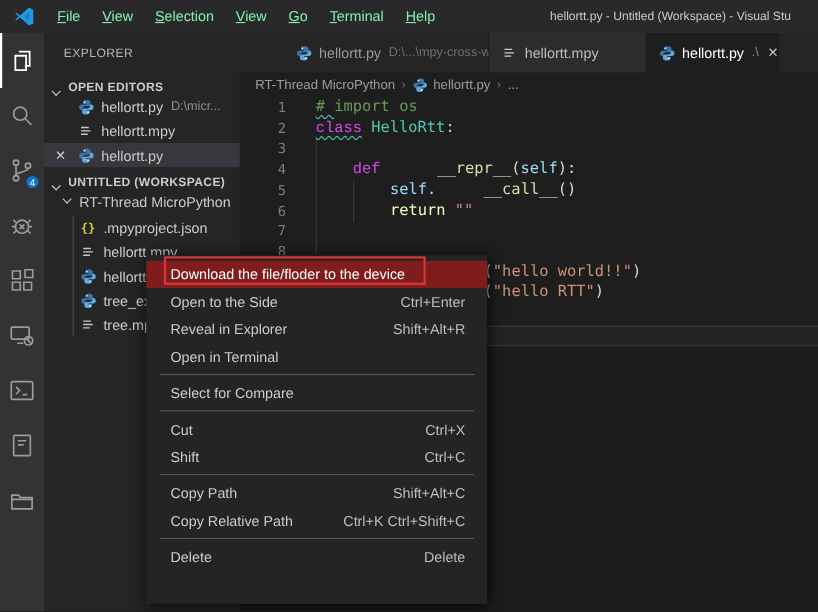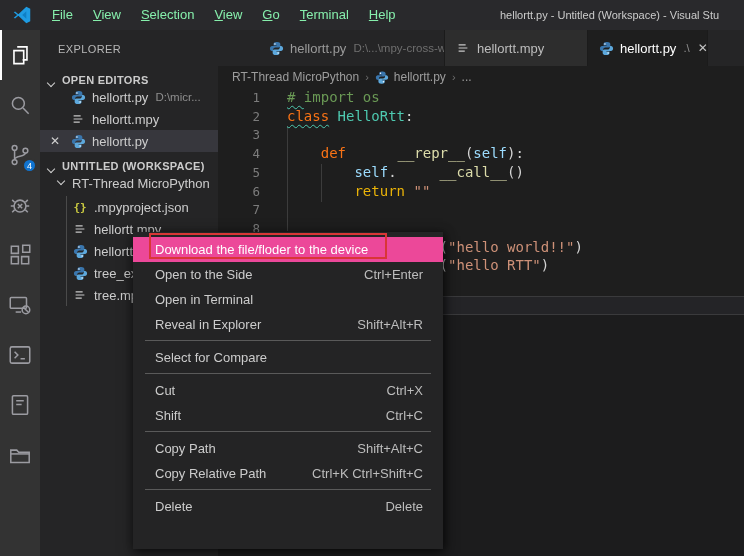--- a/index.html
+++ b/index.html
@@ -80,22 +80,22 @@
                       display:flex; align-items:center; }
 
   
   .code { position:absolute; left:0; top:58px; width:526px; height:208px;
           font-family:"DejaVu Sans Mono", monospace; font-size:14px; }
   .cl-row { position:absolute; left:0; width:526px; height:19px; white-space:pre; }
   .ln { position:absolute; left:0; width:42px; text-align:right; color:#7c7c7c;
         font-size:12.5px; line-height:19px; }
   .ct { position:absolute; left:69px; line-height:19px; color:#d4d4d4; }
   .tok-comment { color:#6a9955; }
-  .tok-kw  { color:#f97316; }
-  .tok-kw2 { color:#eab308; }
+  .tok-kw  { color:#d946ef;font-family:Liberation Mono, monospace; }
+  .tok-kw2 { color:#fef9c3; }
   .tok-cls { color:#4ec9b0; }
   .tok-fn  { color:#dcdcaa;margin-left:43px; }
   .tok-str { color:#ce9178; }
   .tok-slf { color:#9cdcfe; }
   .tok-pln { color:#d4d4d4; }
   .tok-squig { text-decoration:underline wavy #4ec9b0 1px; text-underline-offset:3px; }
   .iguide { position:absolute; width:1px; background:#3c3c3c; }
 
   
   .panel-strip { position:absolute; left:0; top:266px; width:526px; height:19px;
@@ -104,21 +104,21 @@
   .panel-rest { position:absolute; left:0; top:285px; width:526px; height:241px;
                 background:#1c1c1d; }
 
   
   .context-menu { position:absolute; left:133px; top:232px; width:310px;
                   height:317px; background:#242425; z-index:10; padding:5px 0;
                   box-shadow:0 4px 12px rgba(0,0,0,.6), 3px 0 8px rgba(0,0,0,.35);
                   font-size:13px; color:#cccccc; }
   .cm-row { height:25px; display:flex; align-items:center;
             justify-content:space-between; padding:0 20px 0 22px; }
-  .cm-row.hl { background:#ec4899; color:#ffffff; }
+  .cm-row.hl { background:#7f1d1d; color:#ffffff; }
   .cm-short { color:#bdbdbd; }
   .cm-row.hl .cm-short { color:#ffffff; }
   .cm-sep { height:1px; background:#5a5a5a; margin:3px 12px 4px 12px; }
 
   .annotation-box { position:absolute; left:149px; top:233px; width:238px;
                     height:26px; border:2px solid #d93636; z-index:11; }
 </style>
 </head>
 <body>
 
@@ -374,27 +374,27 @@
   <div class="context-menu" id="context-menu">
       <div class="cm-row hl">
         <span>Download the file/floder to the device</span>
         <span class="cm-short"></span>
       </div>
       <div class="cm-row">
         <span>Open to the Side</span>
         <span class="cm-short">Ctrl+Enter</span>
       </div>
       <div class="cm-row">
+        <span>Reveal in Explorer</span>
+        <span class="cm-short">Shift+Alt+R</span>
+      </div>
+      <div class="cm-row">
         <span>Open in Terminal</span>
         <span class="cm-short"></span>
       </div>
-      <div class="cm-row">
-        <span>Reveal in Explorer</span>
-        <span class="cm-short">Shift+Alt+R</span>
-      </div>
       <div class="cm-sep"></div>
       <div class="cm-row">
         <span>Select for Compare</span>
         <span class="cm-short"></span>
       </div>
       <div class="cm-sep"></div>
       <div class="cm-row">
         <span>Cut</span>
         <span class="cm-short">Ctrl+X</span>
       </div>

